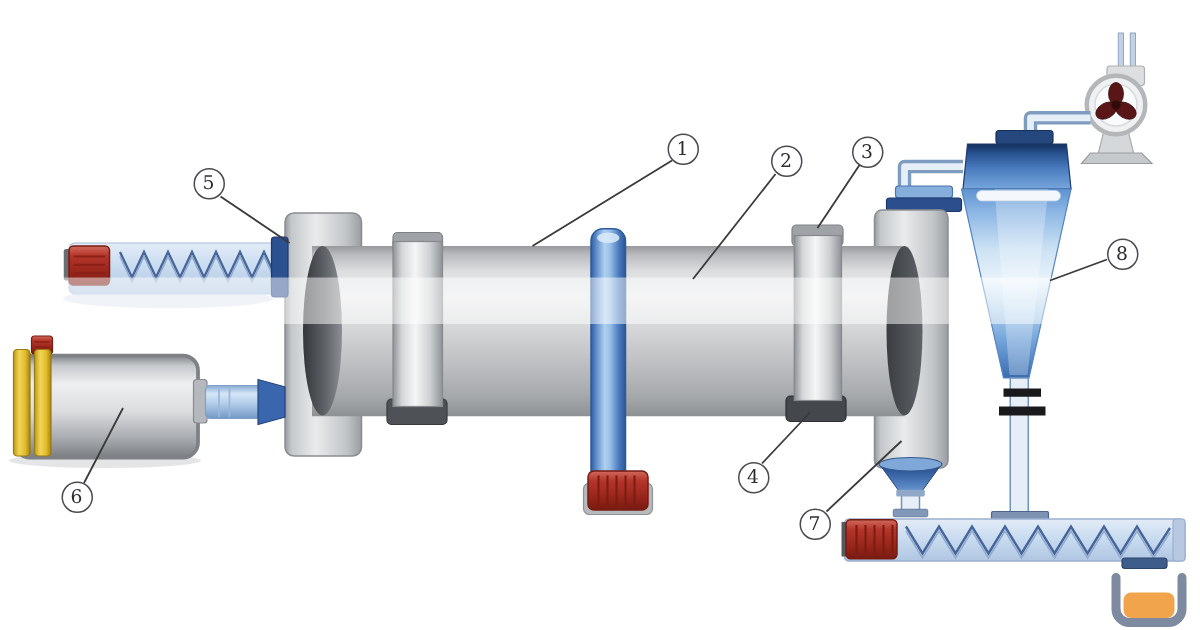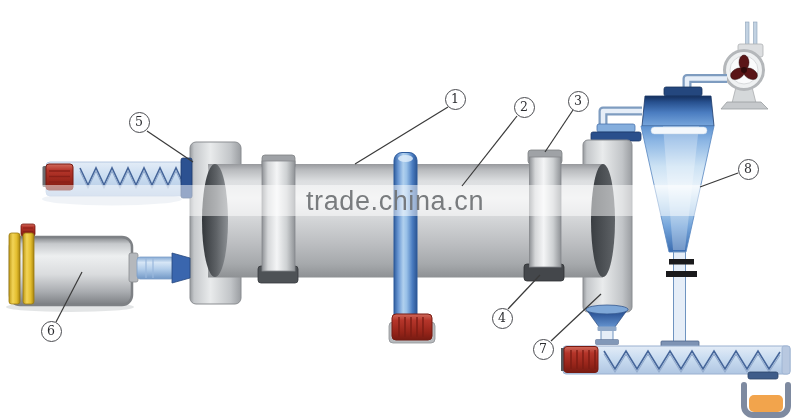--- a/index.html
+++ b/index.html
@@ -238,21 +238,20 @@
     <line x1="517" y1="116" x2="462" y2="186"></line>
     <line x1="573" y1="110" x2="545" y2="152"></line>
     <line x1="508" y1="309" x2="540" y2="275"></line>
     <line x1="147" y1="131" x2="193" y2="162"></line>
     <line x1="56" y1="322" x2="82" y2="272"></line>
     <line x1="551" y1="341" x2="601" y2="294"></line>
     <line x1="738" y1="173" x2="700" y2="187"></line>
   </g>
 </svg>
 
-<div id="watermark">trade.china.cn</div>
 
 <div class="lbl" style="left:444.5px;top:88.5px">1</div>
 <div class="lbl" style="left:513.5px;top:96.5px">2</div>
 <div class="lbl" style="left:567.5px;top:90.5px">3</div>
 <div class="lbl" style="left:491.5px;top:307.5px">4</div>
 <div class="lbl" style="left:128.5px;top:111.5px">5</div>
 <div class="lbl" style="left:40.5px;top:320.5px">6</div>
 <div class="lbl" style="left:532.5px;top:338.5px">7</div>
 <div class="lbl" style="left:737.5px;top:158.5px">8</div>
 

